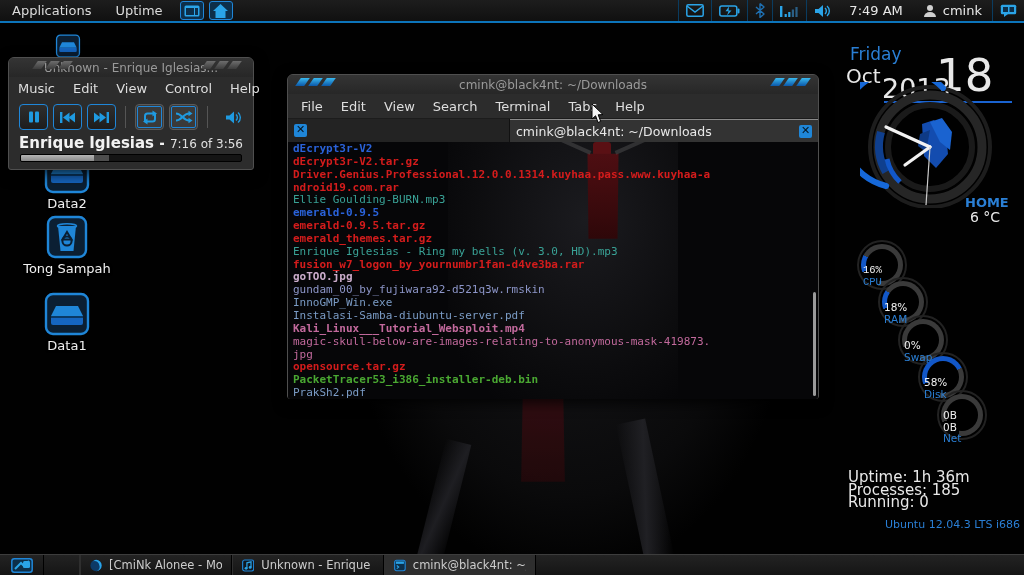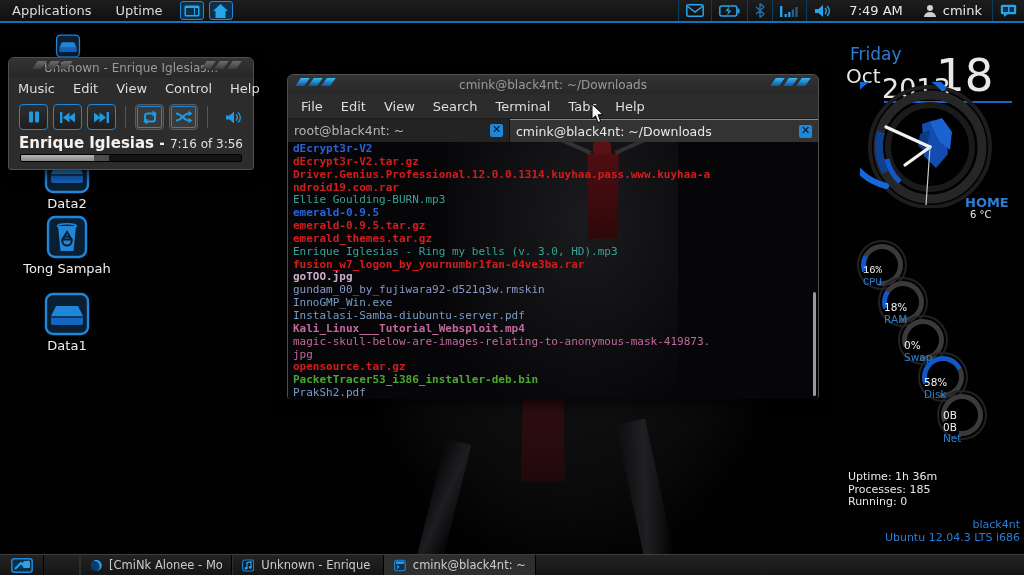--- a/index.html
+++ b/index.html
@@ -315,21 +315,20 @@
     <span>File</span>
     <span>Edit</span>
     <span>View</span>
     <span>Search</span>
     <span>Terminal</span>
     <span>Tabs</span>
     <span>Help</span>
   </div>
   <div id="tabs">
     <div class="tab inactive">
-      <span class="t">root@black4nt: ~</span>
       <span class="tab-close">✕</span>
     </div>
     <div class="tab active">
       <span class="t">cmink@black4nt: ~/Downloads</span>
       <span class="tab-close">✕</span>
     </div>
   </div>
   <div id="term-body">
 
     <div class="wp-blob" style="left:160px;top:0;width:230px;height:257px;background:radial-gradient(ellipse at 60% 30%, #1b1b1f 0%, #0c0c0e 60%, transparent 85%);"></div>
@@ -361,21 +360,21 @@
     <path d="M70 40 L82 36 L92 50 L90 68 L80 60 Z" fill="#1a63d0"></path>
     <path d="M60 52 L70 48 L66 70 L58 64 Z" fill="#0e3a85"></path>
   </g>
 
   <line x1="70" y1="65" x2="26" y2="45" stroke="#f2f2f2" stroke-width="3.2" stroke-linecap="round"></line>
   <line x1="70" y1="65" x2="45" y2="83" stroke="#f2f2f2" stroke-width="3.2" stroke-linecap="round"></line>
   <line x1="70" y1="65" x2="66" y2="123" stroke="#cccccc" stroke-width="1.2"></line>
 </svg>
 
 <div class="conky-txt blue" style="left:965px;top:195px;font-size:13px;font-weight:bold;">HOME</div>
-<div class="conky-txt" style="left:970px;top:209px;font-size:10px;">6 °C</div>
+<div class="conky-txt" style="left:970px;top:209px;font-size:14px;">6 °C</div>
 
 <div class="ring" style="left:861px;top:244px;">
   <div class="outer"></div>
     <div class="arc" style="background: conic-gradient(from 250deg, rgb(18, 87, 200) 0deg, rgb(18, 87, 200) 48deg, rgb(58, 58, 58) 48deg, rgb(58, 58, 58) 300deg, transparent 300deg, transparent 360deg);"></div>
     <div class="hole"></div>
   <div class="ring-text" style="left:2px;top:21px;font-family:Liberation Mono, monospace;">
       <div class="val">16%</div>
       <div class="nm">CPU</div>
     </div>
 </div>
@@ -410,28 +409,27 @@
   <div class="outer"></div>
     <div class="arc" style="background: conic-gradient(from 250deg, rgb(18, 87, 200) 0deg, rgb(18, 87, 200) 0deg, rgb(58, 58, 58) 0deg, rgb(58, 58, 58) 300deg, transparent 300deg, transparent 360deg);"></div>
     <div class="hole"></div>
   <div class="ring-text" style="left:2px;top:16px;">
       <div class="val">0B</div>
       <div class="val">0B</div>
       <div class="nm">Net</div>
     </div>
 </div>
 
-<div class="conky-txt" style="left:848px;top:471px;font-size:11px;line-height:12.5px;">
+<div class="conky-txt" style="left:848px;top:471px;font-size:15px;line-height:12.5px;">
   <div>Uptime: 1h 36m</div>
   <div>Processes: 185</div>
   <div>Running: 0</div>
 </div>
 
 <div class="conky-txt blue" style="left:760px;top:519px;width:260px;font-size:11px;line-height:12.5px;text-align:right;">
-  <div>black4nt</div>
   <div>Ubuntu 12.04.3 LTS  i686</div>
 </div>
 
 <div id="taskbar">
   <div id="show-desktop">
     <svg class="icon" width="22" height="15" viewBox="0 0 22 15">
         <rect x="0.8" y="0.8" width="20.4" height="13.4" rx="2.5" fill="#0d2f4a" stroke="#1f86d8" stroke-width="1.5"></rect>
         <path d="M4 11 L10 5 L13 8 L18 3" fill="none" stroke="#2aa4e8" stroke-width="2"></path>
         <rect x="12" y="3" width="7" height="7" rx="1.5" fill="#2aa4e8"></rect>
       </svg>

